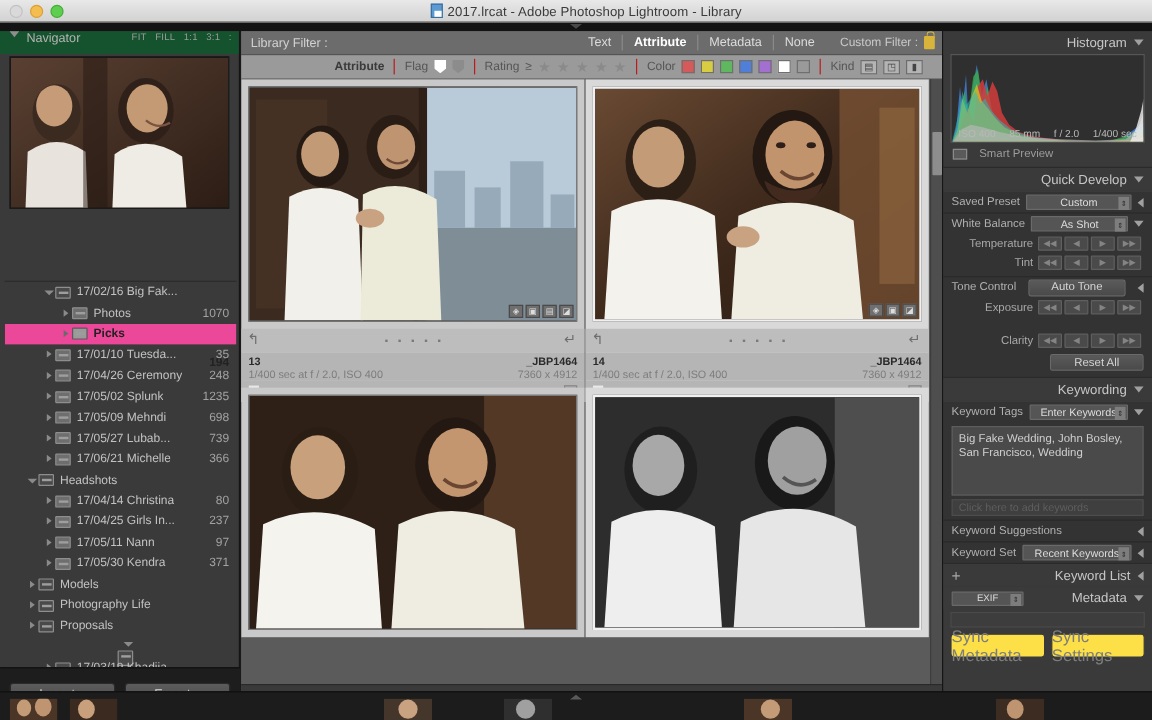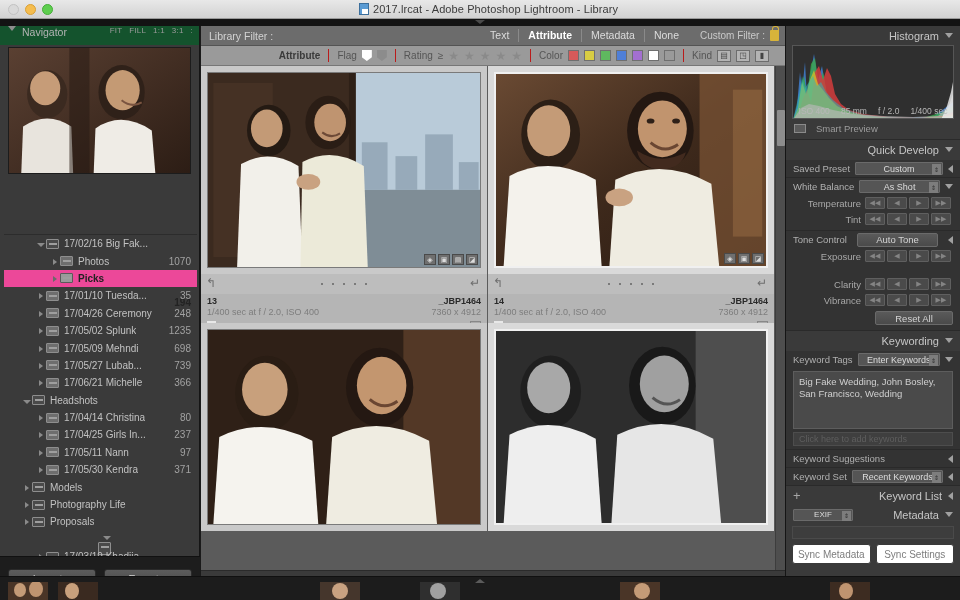--- a/index.html
+++ b/index.html
@@ -347,22 +347,22 @@
   }
   .rsep { height: 1px; background: #2a2a2a; }
   .meta-strip {
     margin: 2px 6px 0 6px; height: 13px; background: #3d3d3d;
     border: 1px solid #4a4a4a; position: relative; overflow: hidden;
   }
   .sync-row {
     display: flex; gap: 5px; padding: 5px 6px 6px 6px;
   }
   .sync-btn {
-    flex: 1; height: 20px; background: #ffffff; border: 1px solid #3a3a3a;
-    color: #7d7d7d; font-size: 10px; border-radius: 3px;
+    flex: 1; height: 20px; background: #fde047; border: 1px solid #3a3a3a;
+    color: #7d7d7d; font-size: 14px; border-radius: 3px;
     display: flex; align-items: center; justify-content: center;
   }
 
   
   .filmstrip {
     position: absolute; left: 0; bottom: 0; width: 960px; height: 24px;
     background: #1c1c1c; border-top: 1px solid #101010; overflow: hidden;
   }
   .fs-arrow {
     position: absolute; left: 50%; top: 2px; transform: translateX(-50%);
@@ -883,29 +883,20 @@
       <div class="qd-row" style="height:12px"></div>
       <div class="qd-row">
         <span class="qd-label">Clarity</span>
         <span class="qd-btns">
           <span class="qd-b">◀◀</span>
           <span class="qd-b">◀</span>
           <span class="qd-b">▶</span>
           <span class="qd-b">▶▶</span>
         </span>
       </div>
-      <div class="qd-row">
-        <span class="qd-label">Vibrance</span>
-        <span class="qd-btns">
-          <span class="qd-b">◀◀</span>
-          <span class="qd-b">◀</span>
-          <span class="qd-b">▶</span>
-          <span class="qd-b">▶▶</span>
-        </span>
-      </div>
       <div style="display:flex;justify-content:flex-end;padding:3px 7px 5px 7px">
         <span class="wide-btn" style="width:78px">Reset All</span>
       </div>
     </div>
 
     <div class="rsep"></div>
     <div class="rp-header">
       <span>Keywording</span>
       <span class="tri-d"></span>
     </div>

